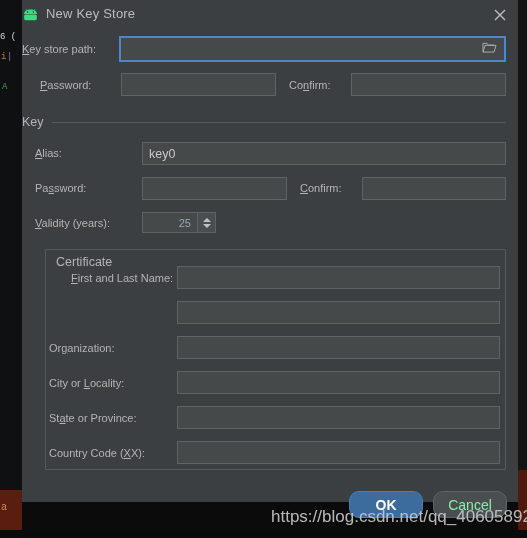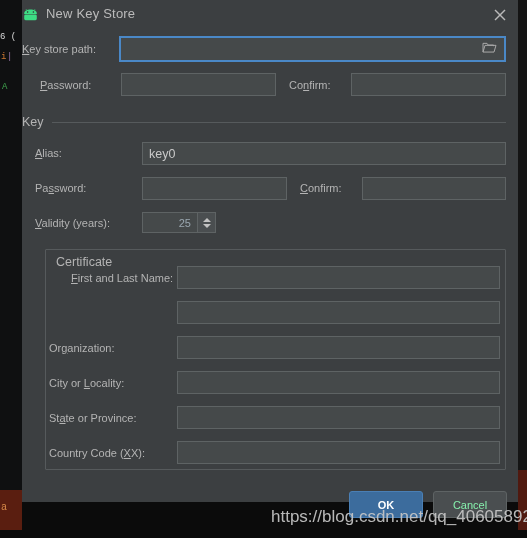--- a/index.html
+++ b/index.html
@@ -111,23 +111,23 @@
     font-size: 12.5px;
     color: #b4b4b4;
     background: #3c3f41;
     padding: 0 4px;
   }
 
   
   .btn {
     position: absolute;
     box-sizing: border-box;
-    font-size: 11px;
+    font-size: 14px;
     display: flex; align-items: center; justify-content: center;
-    border-radius: 3px;
+    border-radius: 10px;
     cursor: pointer;
   }
   .btn-ok {
     background: #3c6c9d;
     border: 1px solid #4a7fb5;
     color: #ffffff;
     font-weight: bold;
   }
   .btn-cancel {
     background: #4a4e50;

